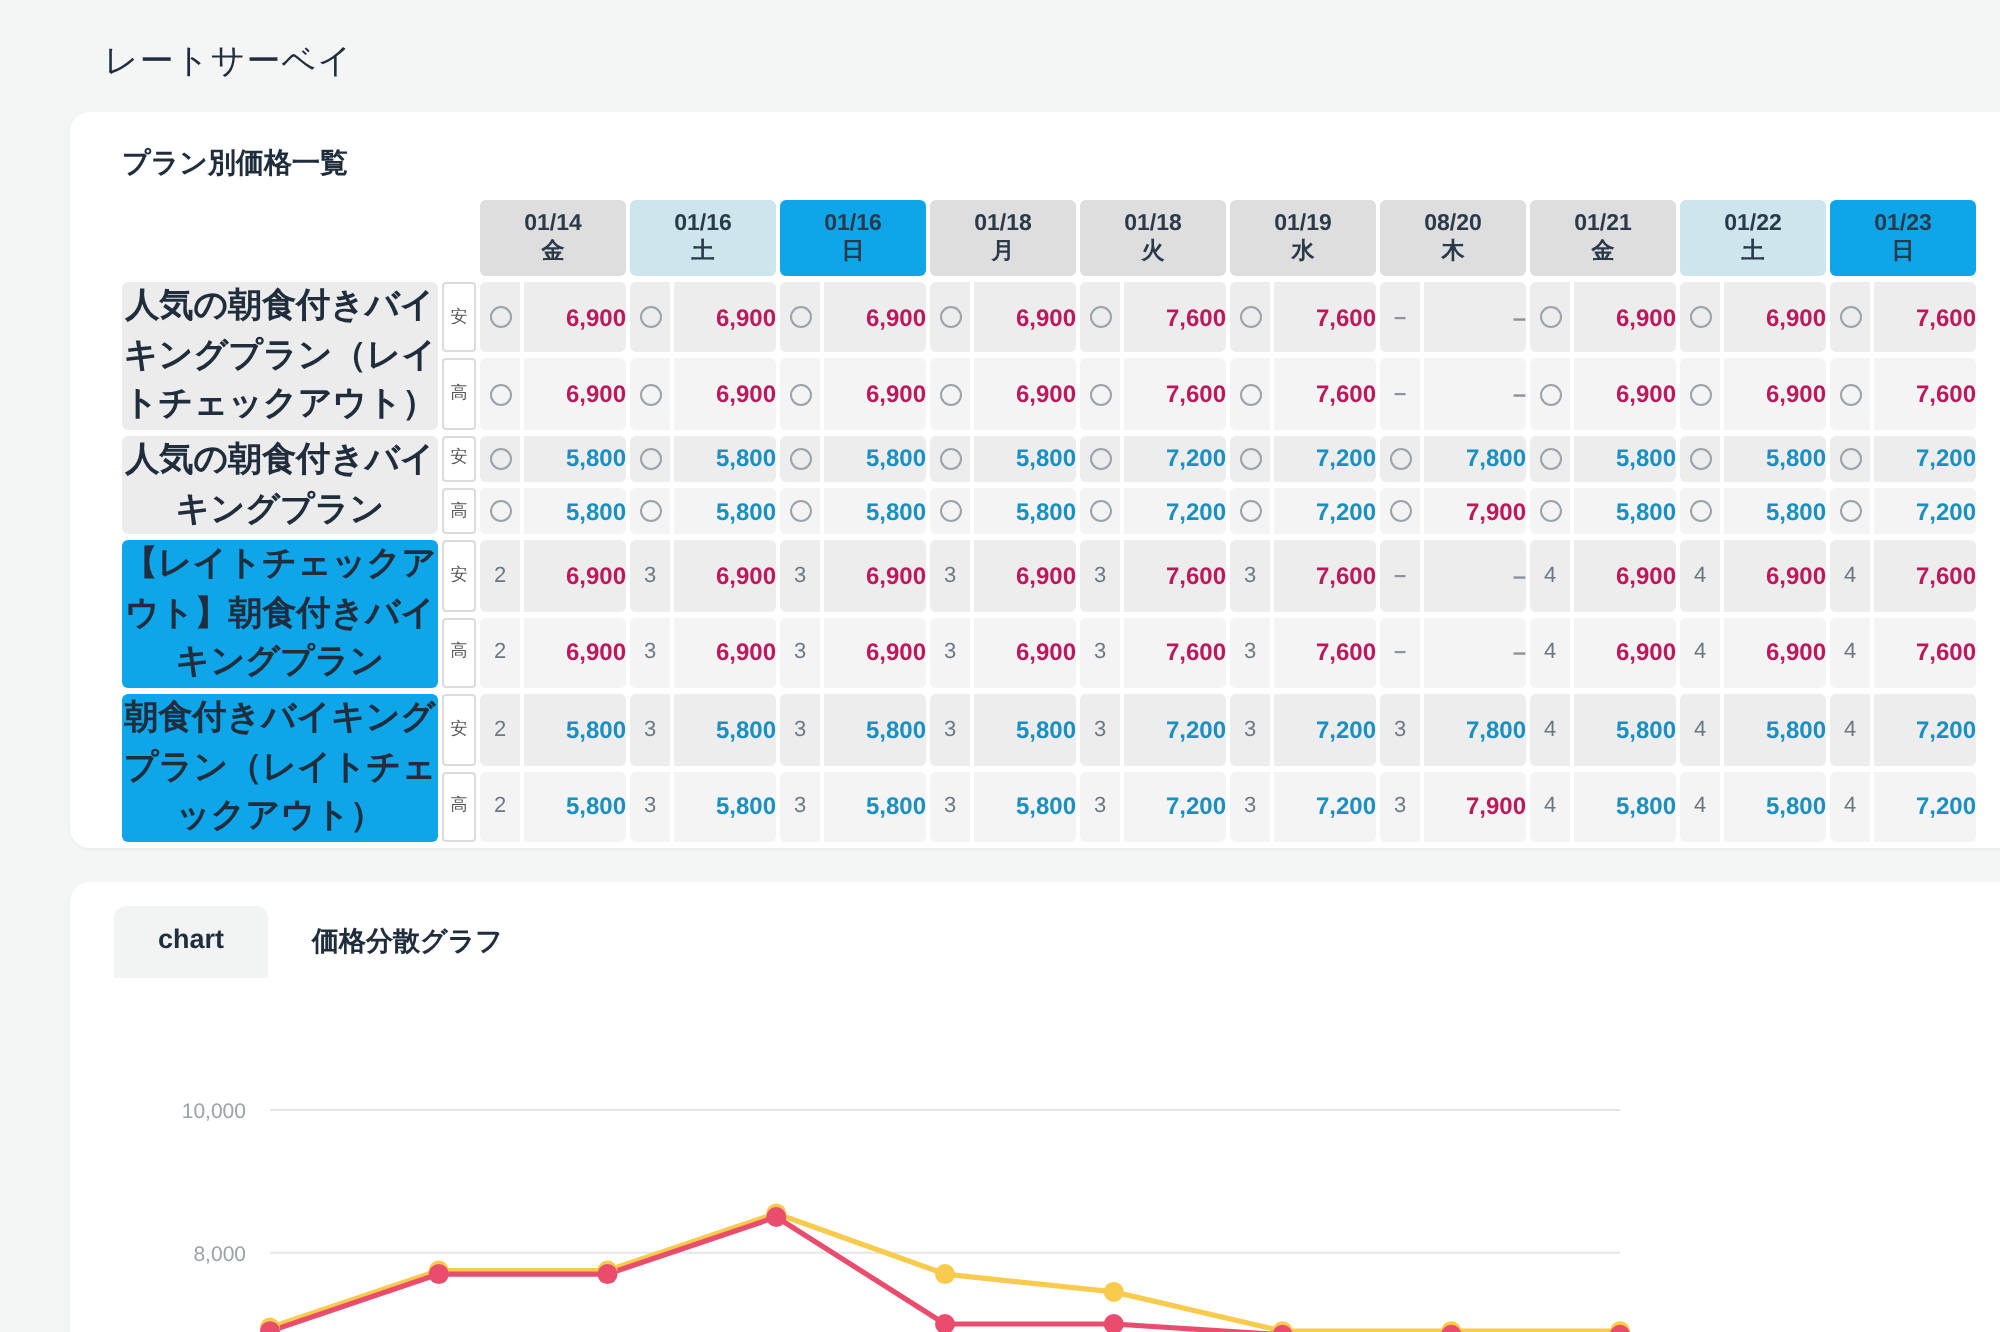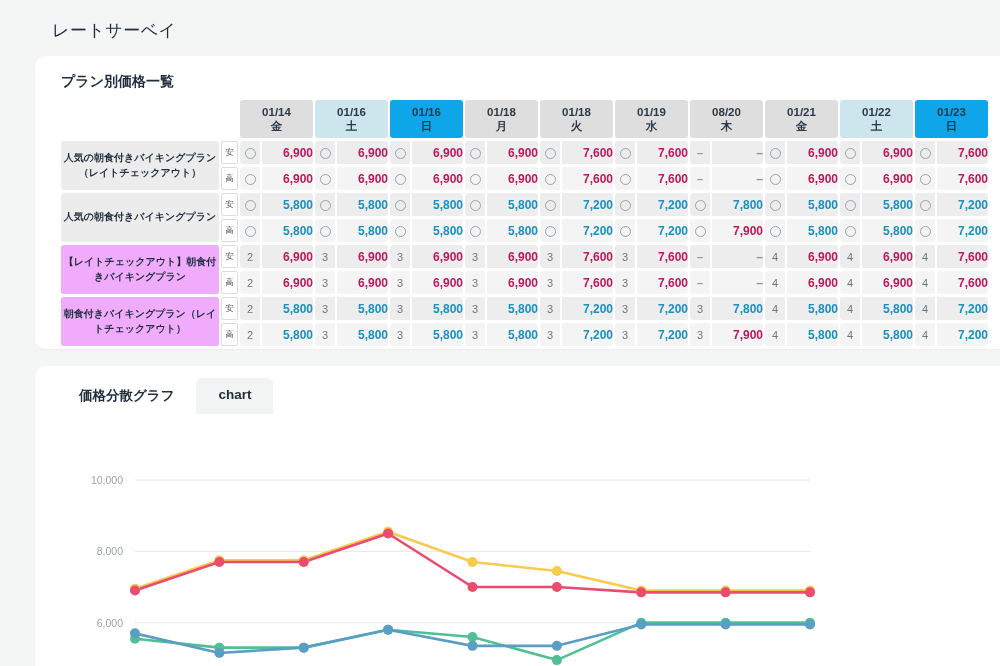--- a/index.html
+++ b/index.html
@@ -51,26 +51,26 @@
     background:#dedede;
     vertical-align:middle;
   }
   th.date-head.sat { background:#cde5ec; }
   th.date-head.sun { background:#0ea5e9; }
   th.spacer-head { background:transparent; }
 
   td.plan-name {
     background:#ececec;
     border-radius:3px;
-    font-size:10px; font-weight:bold; color:#1f2d3d;
+    font-size:17px; font-weight:bold; color:#1f2d3d;
     padding:6px 8px; line-height:1.45;
     text-align:center;
     vertical-align:middle;
   }
-  td.plan-name.dark { background:#f0abfc; }
+  td.plan-name.dark { background:#0ea5e9; }
 
   td.rank {
     background:#fff;
     border:1px solid #dcdcdc;
     border-radius:2px;
     font-size:8.5px; color:#555;
     text-align:center; height:23px;
     vertical-align:middle;
   }
 
@@ -349,22 +349,22 @@
           <td class="price p-blue">5,800</td>
           <td class="mark"><span>4</span></td>
           <td class="price p-blue">7,200</td>
         </tr>
       </tbody>
   </table>
 </div>
 
 <div class="card chart-card">
   <div class="tabs" id="chart-tabs">
+      <div class="tab">chart</div>
       <div class="tab active">価格分散グラフ</div>
-      <div class="tab">chart</div>
     </div>
   <div class="chart-wrap">
     <svg class="chart" id="chart-svg" width="1000" height="280">
         <line x1="100" y1="280" x2="775" y2="280" stroke="#e6e6e6" stroke-width="1"></line>
         <text x="88" y="284" text-anchor="end" font-size="10.5" fill="#9aa3aa" font-family="Liberation Sans, sans-serif">4,000</text>
         <line x1="100" y1="208.66666666666669" x2="775" y2="208.66666666666669" stroke="#e6e6e6" stroke-width="1"></line>
         <text x="88" y="212.66666666666669" text-anchor="end" font-size="10.5" fill="#9aa3aa" font-family="Liberation Sans, sans-serif">6,000</text>
         <line x1="100" y1="137.33333333333334" x2="775" y2="137.33333333333334" stroke="#e6e6e6" stroke-width="1"></line>
         <text x="88" y="141.33333333333334" text-anchor="end" font-size="10.5" fill="#9aa3aa" font-family="Liberation Sans, sans-serif">8,000</text>
         <line x1="100" y1="66" x2="775" y2="66" stroke="#e6e6e6" stroke-width="1"></line>

